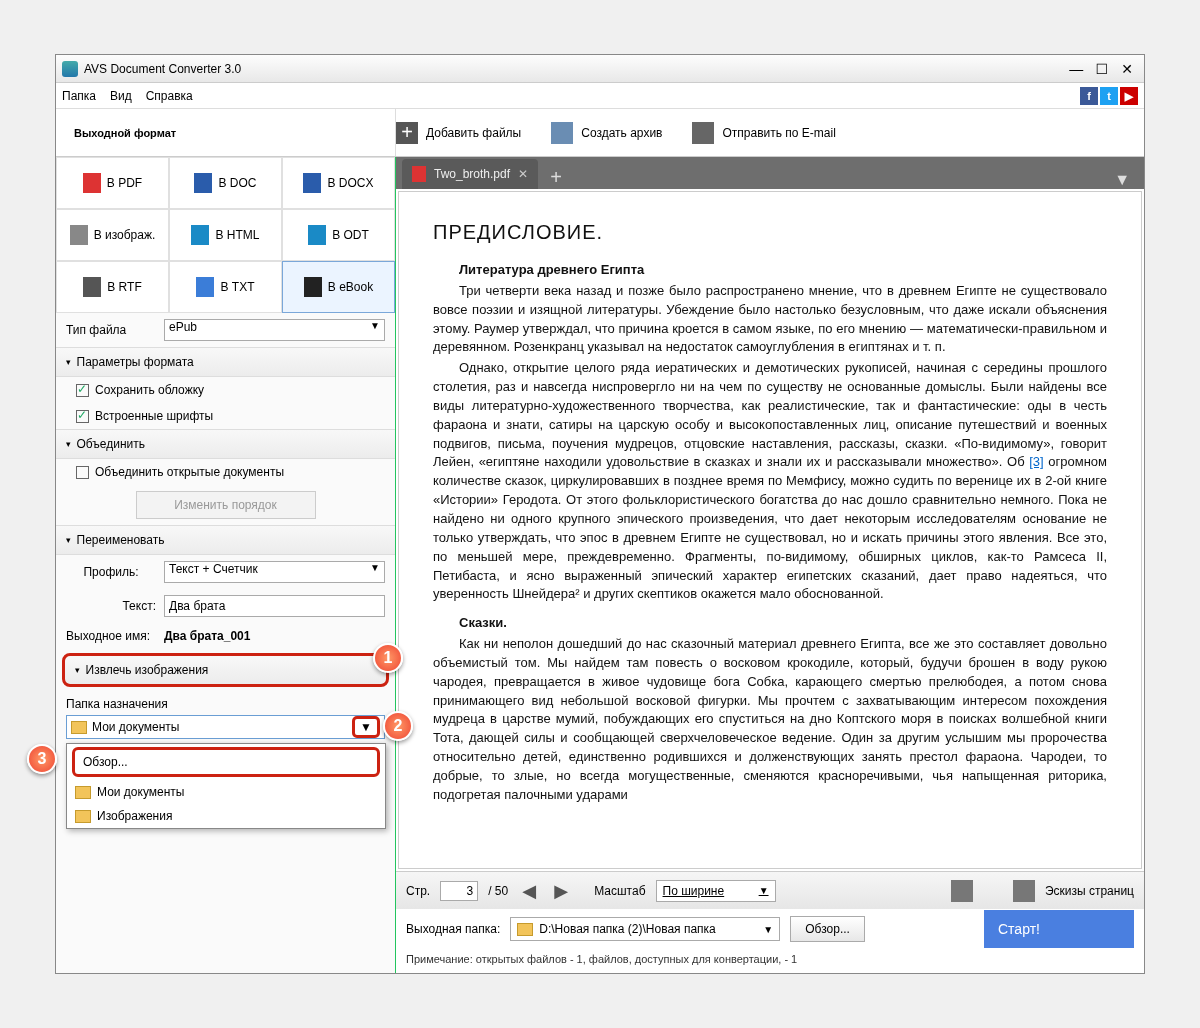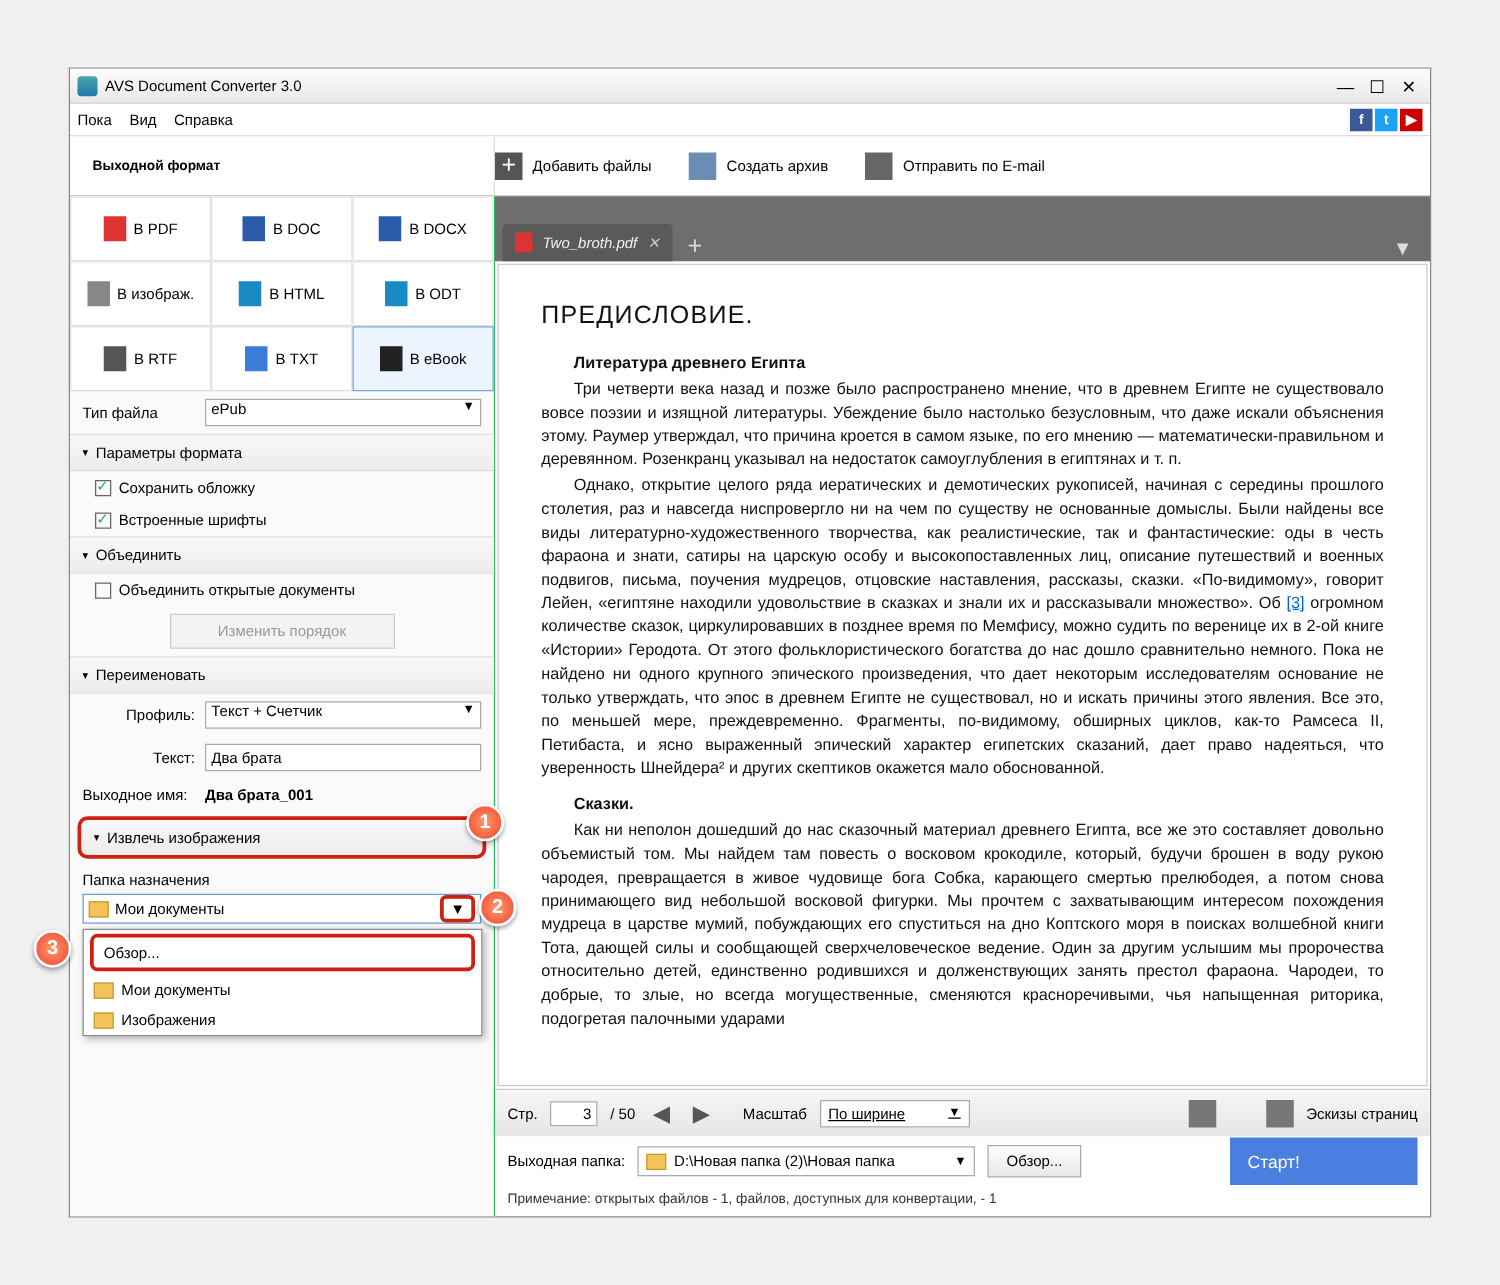--- a/index.html
+++ b/index.html
@@ -39,21 +39,21 @@
 .chk { width:13px; height:13px; border:1px solid #666; display:inline-block; position:relative; }
 .chk.checked::after{ content:"✓"; position:absolute; top:-3px; left:0; font-size:12px; color:#2a6; }
 .btn-disabled { margin:6px auto; width:180px; height:28px; border:1px solid #ccc; background:#f3f3f3; color:#999; display:flex; align-items:center; justify-content:center; font-size:12px; }
 .callout-box { border:3px solid #c21; border-radius:8px; }
 .num-badge { width:30px; height:30px; border-radius:50%; background:radial-gradient(#f96,#e43); color:#fff; font-weight:bold; font-size:16px; display:flex; align-items:center; justify-content:center; border:2px solid #fff; box-shadow:0 2px 4px rgba(0,0,0,.4); position:absolute; }
 .folder-select { margin:4px 10px; border:1px solid #6a9ed4; background:#fff; height:24px; display:flex; align-items:center; padding:0 4px; gap:5px; }
 .folder-icon{ width:16px; height:13px; background:#f2c45a; border:1px solid #c69b2d; }
 .dropdown-pop { position:absolute; left:10px; width:320px; background:#fff; border:1px solid #888; box-shadow:2px 2px 6px rgba(0,0,0,.3); z-index:5; }
 .dd-item { padding:5px 8px; display:flex; align-items:center; gap:6px; font-size:12px; cursor:pointer; }
 .main { flex:1; display:flex; flex-direction:column; }
-.tabbar { height:52px; background:#6e6e6e; display:flex; align-items:flex-end; padding:0 6px;font-style:italic; }
+.tabbar { height:32px; background:#6e6e6e; display:flex; align-items:flex-end; padding:0 6px; }
 .tab { background:#5a5a5a; color:#eee; height:30px; display:flex; align-items:center; padding:0 10px; gap:8px; font-size:12px; border-radius:4px 4px 0 0; margin-right:4px; }
 .tab .pdf-ic{width:14px;height:16px;background:#d33;}
 .tab .close{ color:#ccc; cursor:pointer; }
 .tab-add { color:#ddd; font-size:20px; padding:0 8px; cursor:pointer; }
 .tab-drop { margin-left:auto; color:#ddd; padding:0 8px; cursor:pointer; }
 .doc-view { flex:1; background:#fff; border:1px solid #ccc; margin:2px; padding:18px 34px; font-family:"Times New Roman",serif; font-size:13px; line-height:1.45; overflow:hidden; color:#111; text-align:justify; }
 .doc-view h3 { font-weight:normal; font-size:20px; margin:8px 0 14px; letter-spacing:1px; }
 .doc-view .subh { font-weight:bold; display:inline; }
 .doc-view p { margin:0 0 2px; text-indent:2em; }
 .doc-view a { color:#06c; }
@@ -76,21 +76,21 @@
     <span class="title-icon"></span>
     <span class="t-title">AVS Document Converter 3.0</span>
     <span class="win-controls">
       <span>—</span>
       <span>☐</span>
       <span>✕</span>
     </span>
   </div>
 
   <div class="menubar">
-    <span class="menu-item">Пока</span>
+    <span class="menu-item">Папка</span>
     <span class="menu-item">Вид</span>
     <span class="menu-item">Справка</span>
     <span class="social">
       <span class="fb">f</span>
       <span class="tw">t</span>
       <span class="yt">▶</span>
     </span>
   </div>
 
   <div class="toolbar-top">
@@ -181,21 +181,21 @@
           <span class="chk"></span>
           <span>Объединить открытые документы</span>
         </div>
       <div class="btn-disabled">Изменить порядок</div>
 
       <div class="section-hdr">
           <span class="tri">▾</span>
           <span>Переименовать</span>
         </div>
       <div class="side-row">
-        <span class="side-label" style="text-align:right">Профиль:</span>
+        <span class="side-label" style="text-align:center">Профиль:</span>
         <div class="side-select">
             <span>Текст + Счетчик</span>
             <span class="chev">▼</span>
           </div>
       </div>
       <div class="side-row">
         <span class="side-label" style="text-align:right">Текст:</span>
         <input class="side-input" value="Два брата" style="">
       </div>
       <div class="side-row">

